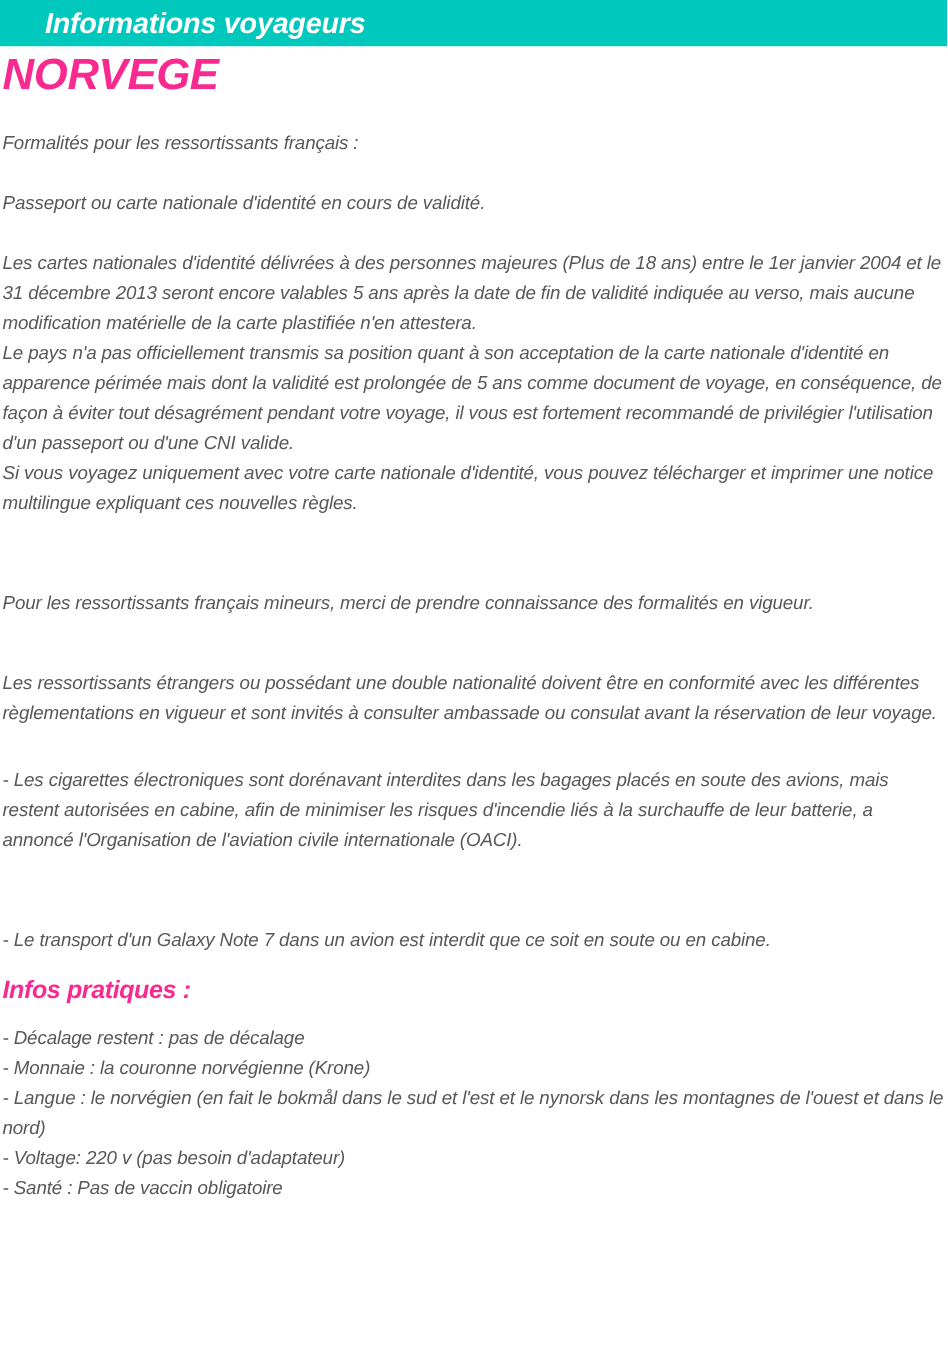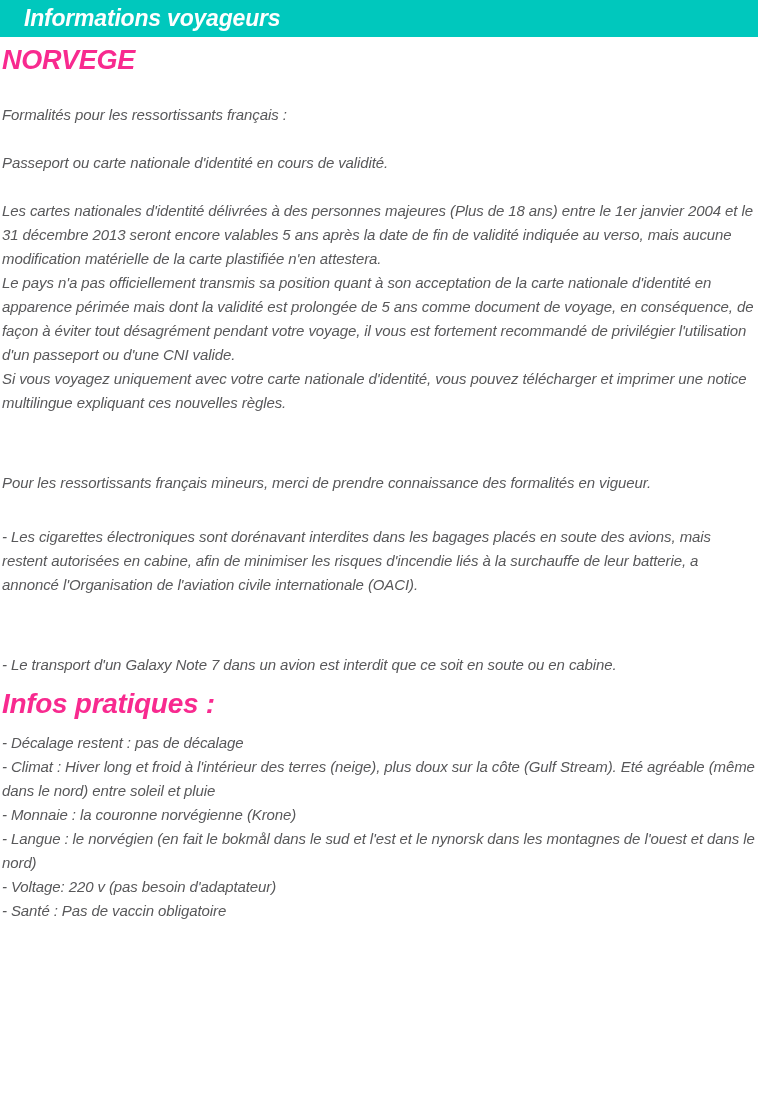--- a/index.html
+++ b/index.html
@@ -16,47 +16,47 @@
     width: 758px;
     min-height: 1095px;
     background: #ffffff;
     overflow: hidden;
   }
   .topbar {
     background: #00c8bd;
     height: 37px;
     display: flex;
     align-items: center;
-    padding-left: 24px;
+    padding-left: 36px;
     box-sizing: border-box;
   }
   .topbar-title {
     color: #ffffff;
     font-size: 23px;
     font-weight: bold;
     font-style: italic;
     margin: 0;
     letter-spacing: -0.2px;
   }
   .content {
     padding: 0 2px 0 2px;
     color: #58585a;
   }
   .country {
     color: #f82a8f;
-    font-size: 27px;
+    font-size: 35px;
     line-height: 30px;
     font-weight: bold;
     font-style: italic;
     margin: 8px 0 0 0;
     letter-spacing: -0.3px;
   }
   .subheading {
     color: #f82a8f;
-    font-size: 28px;
+    font-size: 20px;
     line-height: 30px;
     font-weight: bold;
     font-style: italic;
     margin: 12px 0 12px 0;
     letter-spacing: -0.3px;
   }
   .para {
     font-size: 15px;
     line-height: 24px;
     font-style: italic;
@@ -90,31 +90,31 @@
     <p class="para mt-1line">Passeport ou carte nationale d'identité en cours de validité.</p>
 
     <p class="para mt-1line">Les cartes nationales d'identité délivrées à des personnes majeures (Plus de 18 ans) entre le 1er janvier 2004 et le 31 décembre 2013 seront encore valables 5 ans après la date de fin de validité indiquée au verso, mais aucune modification matérielle de la carte plastifiée n'en attestera.</p>
 
     <p class="para">Le pays n'a pas officiellement transmis sa position quant à son acceptation de la carte nationale d'identité en apparence périmée mais dont la validité est prolongée de 5 ans comme document de voyage, en conséquence, de façon à éviter tout désagrément pendant votre voyage, il vous est fortement recommandé de privilégier l'utilisation d'un passeport ou d'une CNI valide.</p>
 
     <p class="para">Si vous voyagez uniquement avec votre carte nationale d'identité, vous pouvez télécharger et imprimer une notice multilingue expliquant ces nouvelles règles.</p>
 
     <p class="para mt-minors">Pour les ressortissants français mineurs, merci de prendre connaissance des formalités en vigueur.</p>
 
+    <p class="para mt-foreign">Les ressortissants étrangers ou possédant une double nationalité doivent être en conformité avec les différentes règlementations en vigueur et sont invités à consulter ambassade ou consulat avant la réservation de leur voyage.</p>
 
 
     <p class="para mt-cigs">- Les cigarettes électroniques sont dorénavant interdites dans les bagages placés en soute des avions, mais restent autorisées en cabine, afin de minimiser les risques d'incendie liés à la surchauffe de leur batterie, a annoncé l'Organisation de l'aviation civile internationale (OACI).</p>
 
     <p class="para mt-galaxy">- Le transport d'un Galaxy Note 7 dans un avion est interdit que ce soit en soute ou en cabine.</p>
 
     <h2 class="subheading">Infos pratiques :</h2>
 
     <p class="para">- Décalage restent : pas de décalage</p>
 
-    <p class="para">- Climat : Hiver long et froid à l'intérieur des terres (neige), plus doux sur la côte (Gulf Stream). Eté agréable (même dans le nord) entre soleil et pluie</p>
 
     <p class="para">- Monnaie : la couronne norvégienne (Krone)</p>
 
     <p class="para">- Langue : le norvégien (en fait le bokmål dans le sud et l'est et le nynorsk dans les montagnes de l'ouest et dans le nord)</p>
 
     <p class="para">- Voltage: 220 v (pas besoin d'adaptateur)</p>
 
     <p class="para">- Santé : Pas de vaccin obligatoire</p>
 
   </main>

